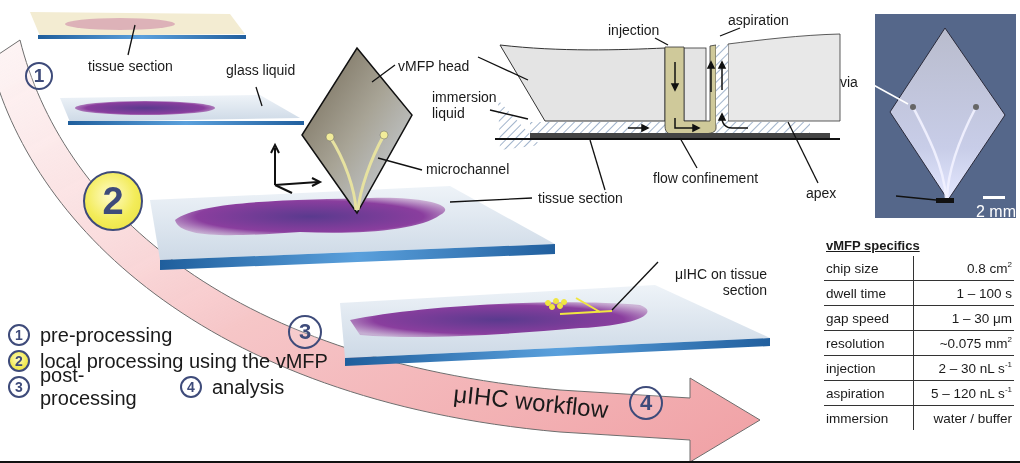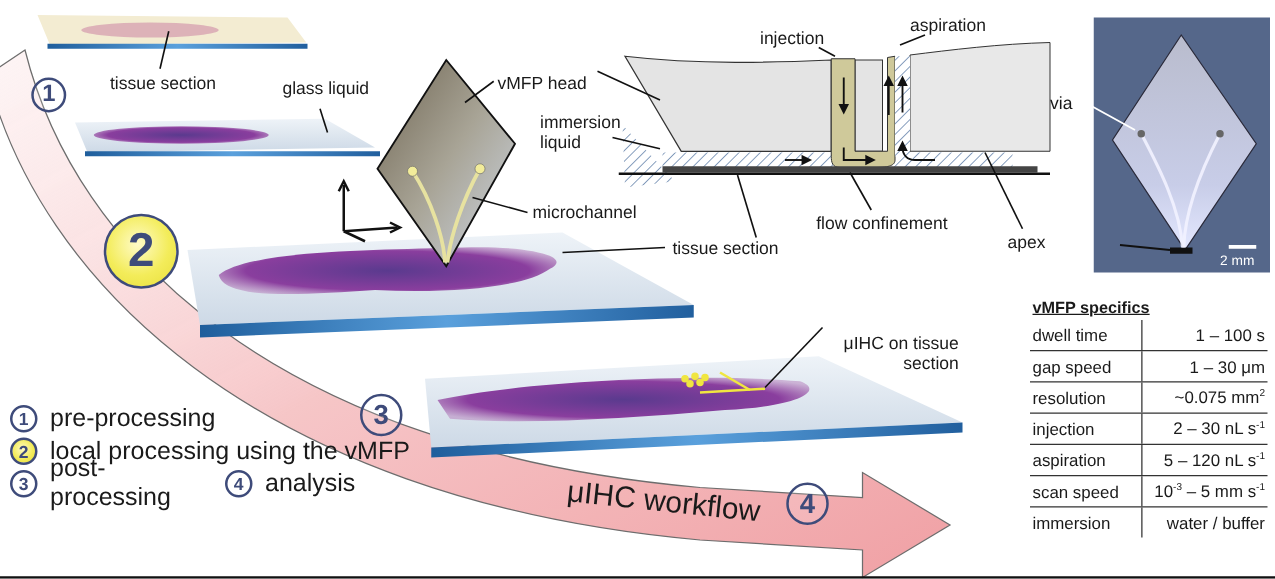--- a/index.html
+++ b/index.html
@@ -19,21 +19,21 @@
   .leg-row .circ { position: relative; margin-right: 10px; }
   .leg-text { font-size: 20px; }
   .specs { position: absolute; left: 824px; top: 238px; width: 190px; }
   .specs-title { font-weight: bold; font-size: 13px; text-decoration: underline; margin-bottom: 3px; padding-left: 2px; }
   .spec-row { display: flex; height: 24px; align-items: center; border-bottom: 1px solid #333; font-size: 13.5px; }
   .spec-row:last-child { border-bottom: none; }
   .spec-k { width: 87px; padding-left: 2px; border-right: 1px solid #333; height: 100%; display: flex; align-items: center; }
   .spec-v { flex: 1; text-align: right; padding-right: 2px; }
   .spec-v sup { font-size: 8px; }
   .bottom-bar { position: absolute; left: 0; top: 461px; width: 1020px; height: 2px; background: #111; }
-  .scale-lbl { position: absolute; left: 976px; top: 204px; font-size: 11px; color: #fff; }
+  .scale-lbl { position: absolute; left: 976px; top: 204px; font-size: 16px; color: #fff; }
 </style>
 </head>
 <body>
 
 <svg id="stage" viewBox="0 0 1020 463" xmlns="http://www.w3.org/2000/svg">
   <defs>
     <linearGradient id="arrowGrad" x1="0" y1="0" x2="1" y2="1">
       <stop offset="0" stop-color="#fbe3e4" stop-opacity="0.4"></stop>
       <stop offset="0.5" stop-color="#f6c3c5"></stop>
       <stop offset="1" stop-color="#f09ca0"></stop>
@@ -221,43 +221,43 @@
     <span class="leg-text" style="width:140px;display:inline-block;">post-processing</span>
     <div class="circ sm">4</div>
     <span class="leg-text">analysis</span>
   </div>
 </div>
 
 <div class="specs">
   <div class="specs-title">vMFP specifics</div>
   <div id="spec-rows">
       <div class="spec-row">
+        <div class="spec-k">chip size</div>
+        <div class="spec-v"><span>0.8 cm</span><sup>2</sup></div>
+      </div>
+      <div class="spec-row">
         <div class="spec-k">dwell time</div>
         <div class="spec-v"><span>1 – 100 s</span></div>
       </div>
       <div class="spec-row">
         <div class="spec-k">gap speed</div>
         <div class="spec-v"><span>1 – 30 μm</span></div>
       </div>
       <div class="spec-row">
         <div class="spec-k">resolution</div>
         <div class="spec-v"><span>~0.075 mm</span><sup>2</sup></div>
       </div>
       <div class="spec-row">
         <div class="spec-k">injection</div>
         <div class="spec-v"><span>2 – 30 nL s</span><sup>-1</sup></div>
       </div>
       <div class="spec-row">
         <div class="spec-k">aspiration</div>
         <div class="spec-v"><span>5 – 120 nL s</span><sup>-1</sup></div>
       </div>
       <div class="spec-row">
-        <div class="spec-k">scan speed</div>
-        <div class="spec-v"><span>10</span><sup>-3</sup><span> – 5 mm s</span><sup>-1</sup></div>
-      </div>
-      <div class="spec-row">
         <div class="spec-k">immersion</div>
         <div class="spec-v"><span>water / buffer</span></div>
       </div>
     </div>
 </div>
 
 <div class="bottom-bar"></div>
 
 </body></html>

